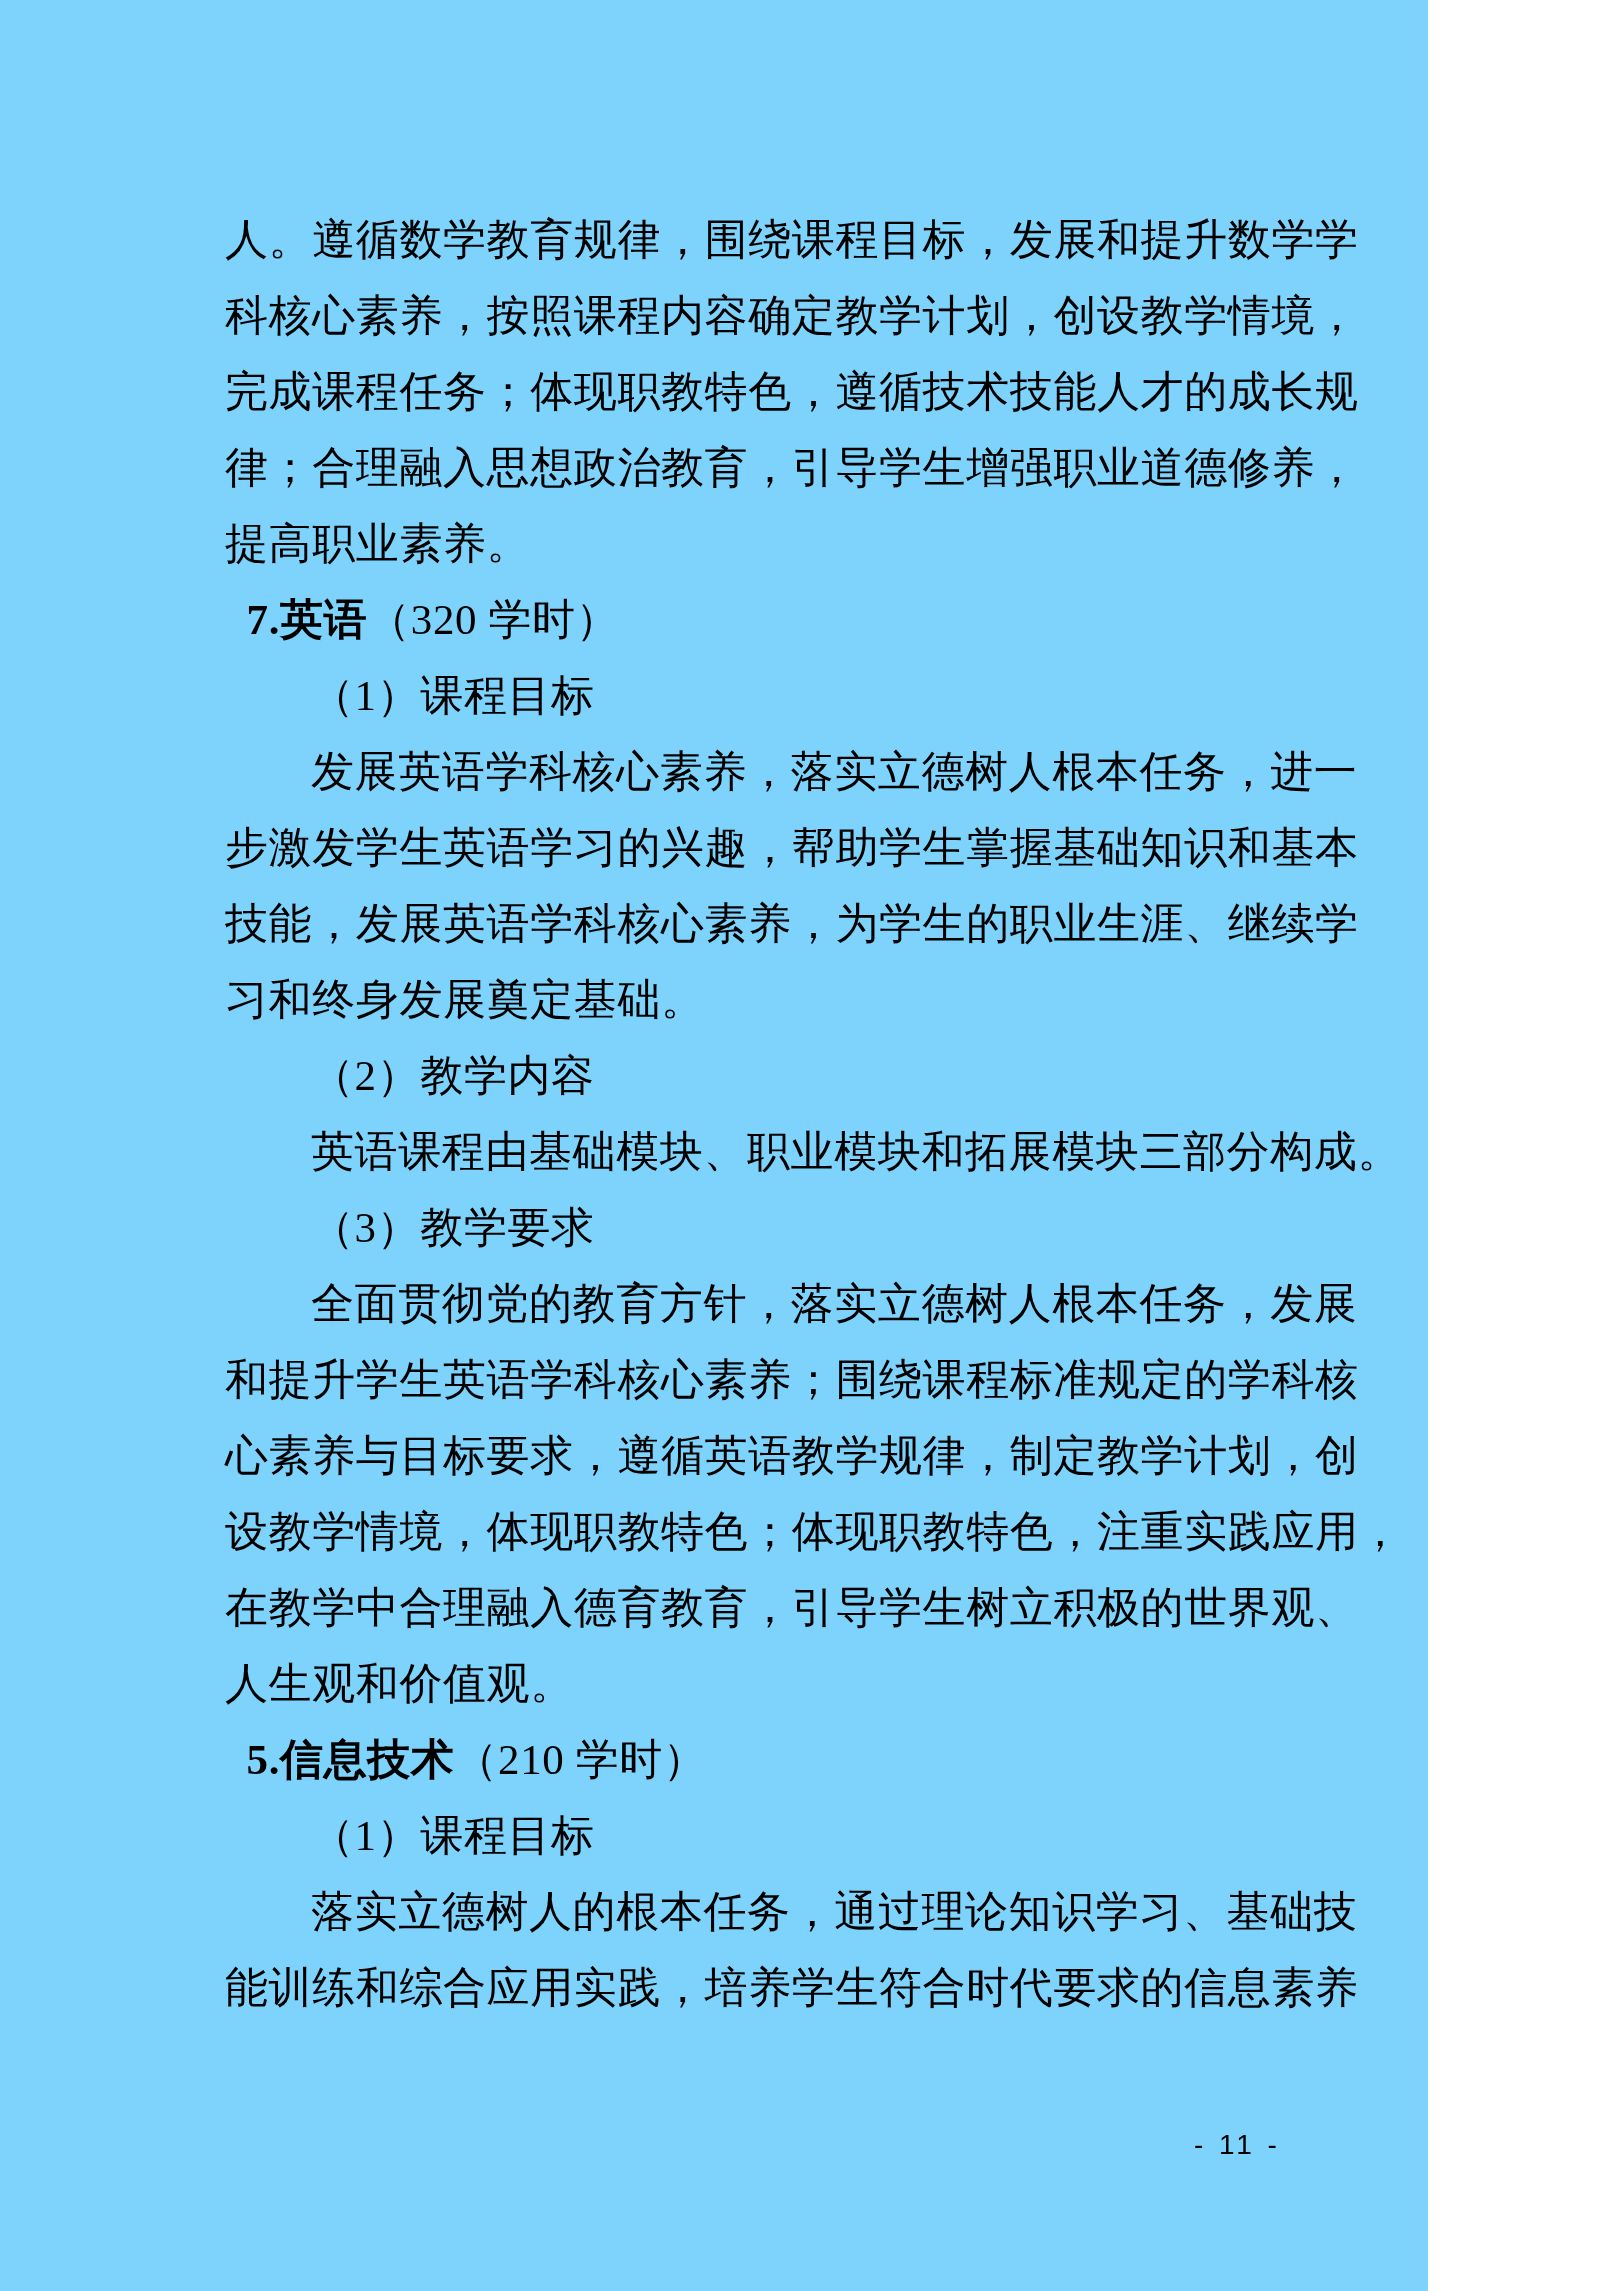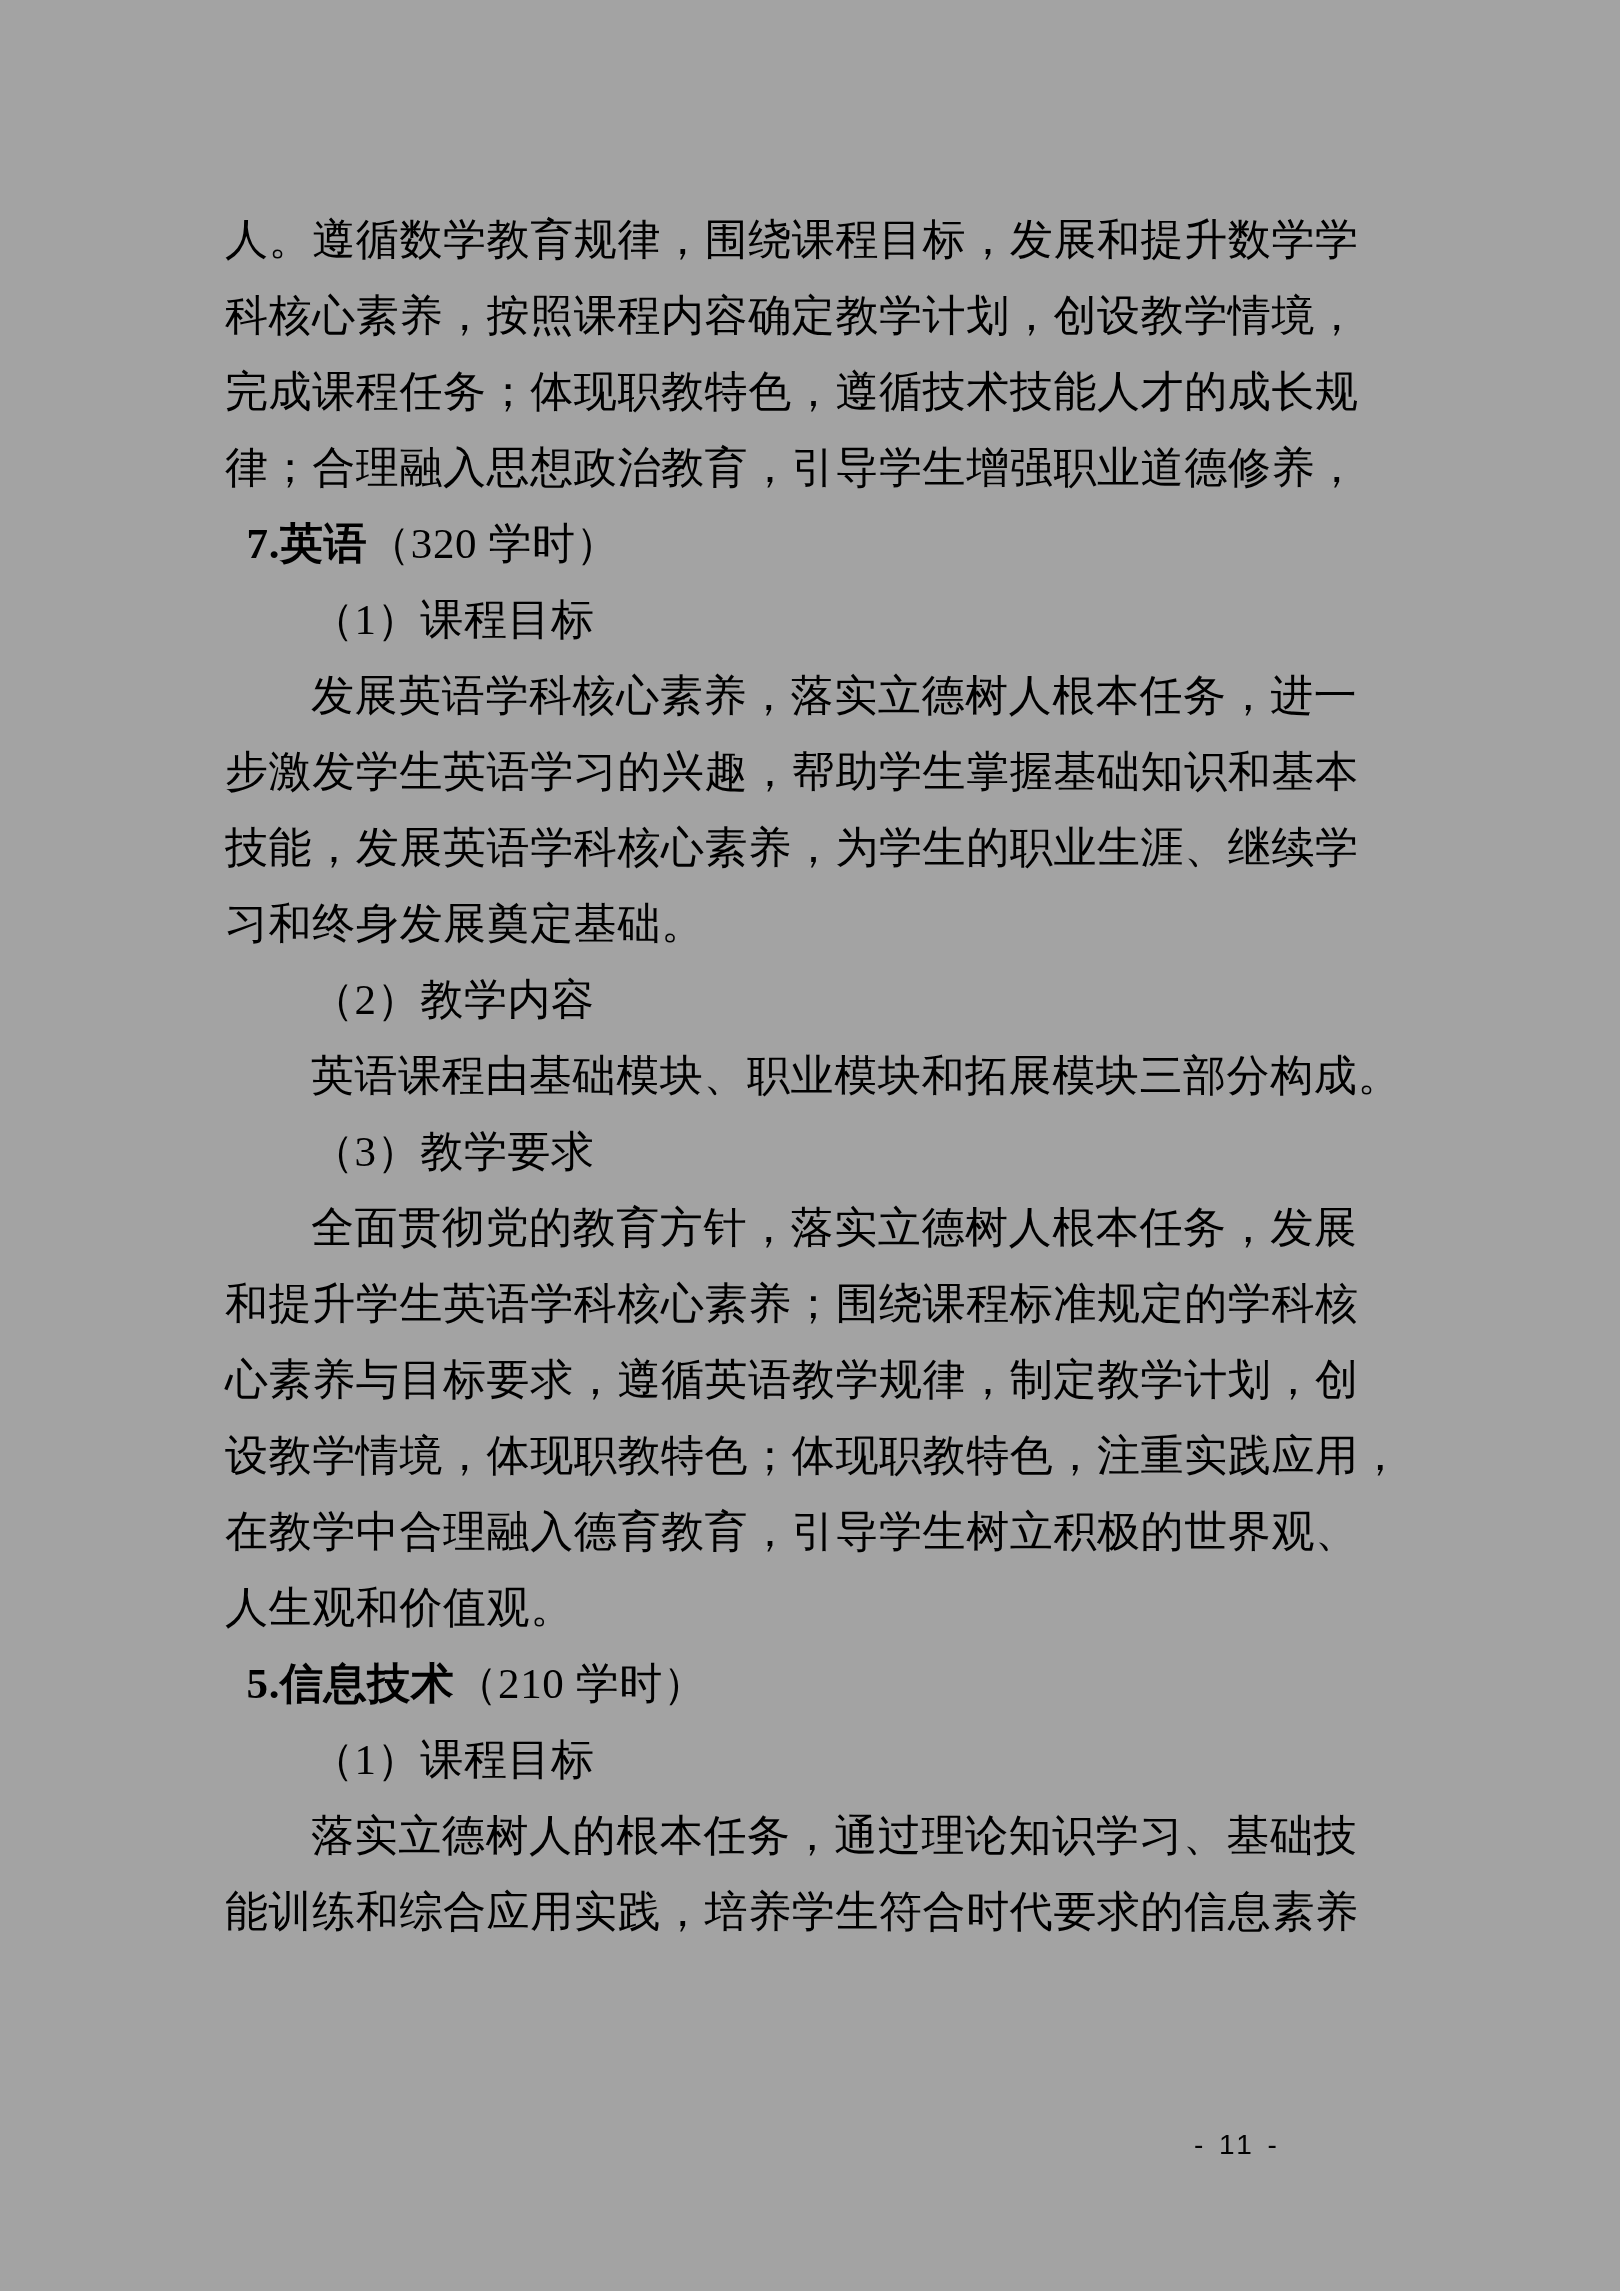--- a/index.html
+++ b/index.html
@@ -2,23 +2,23 @@
 <html><head>
 <meta charset="utf-8">
 <style>
   html, body {
     margin: 0;
     padding: 0;
     background: #ffffff;
   }
   .page {
     position: relative;
-    width: 1620px;
+    width: 1428px;
     height: 2292px;
-    background: #a3a3a3;
+    background: #7dd3fc;
     color: #000000;
     font-family: "Liberation Serif", "DejaVu Serif", serif;
     overflow: hidden;
   }
   .doc-body {
     position: absolute;
     left: 225px;
     top: 202px;
     width: 1145px;
     font-size: 43px;
@@ -50,20 +50,21 @@
 </style>
 </head>
 <body>
 
 <div class="page">
   <div class="doc-body">
       <div class="line">人。遵循数学教育规律，围绕课程目标，发展和提升数学学</div>
       <div class="line">科核心素养，按照课程内容确定教学计划，创设教学情境，</div>
       <div class="line">完成课程任务；体现职教特色，遵循技术技能人才的成长规</div>
       <div class="line">律；合理融入思想政治教育，引导学生增强职业道德修养，</div>
+      <div class="line">提高职业素养。</div>
       <div class="line heading-line"><span class="hb">7.英语</span><span>（320 学时）</span></div>
       <div class="line indent">（1）课程目标</div>
       <div class="line indent">发展英语学科核心素养，落实立德树人根本任务，进一</div>
       <div class="line">步激发学生英语学习的兴趣，帮助学生掌握基础知识和基本</div>
       <div class="line">技能，发展英语学科核心素养，为学生的职业生涯、继续学</div>
       <div class="line">习和终身发展奠定基础。</div>
       <div class="line indent">（2）教学内容</div>
       <div class="line indent">英语课程由基础模块、职业模块和拓展模块三部分构成。</div>
       <div class="line indent">（3）教学要求</div>
       <div class="line indent">全面贯彻党的教育方针，落实立德树人根本任务，发展</div>

